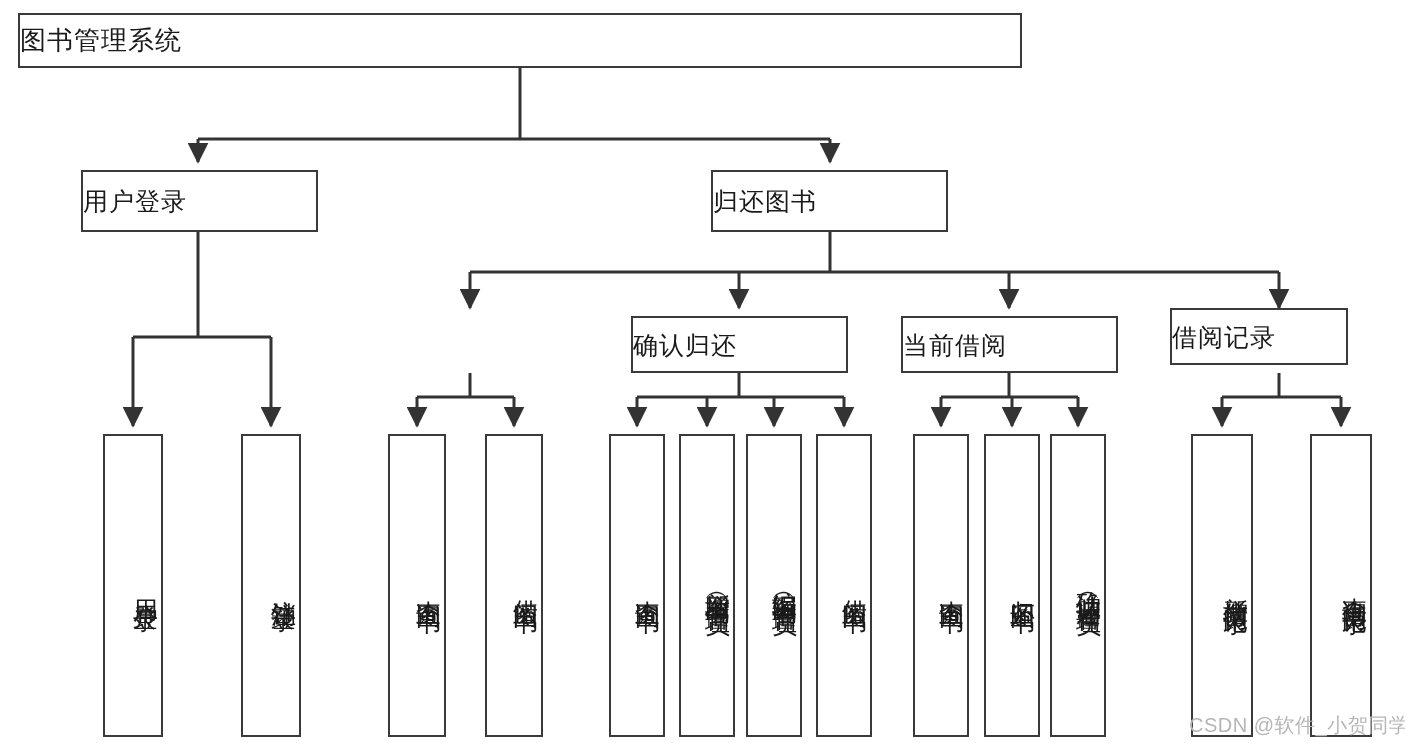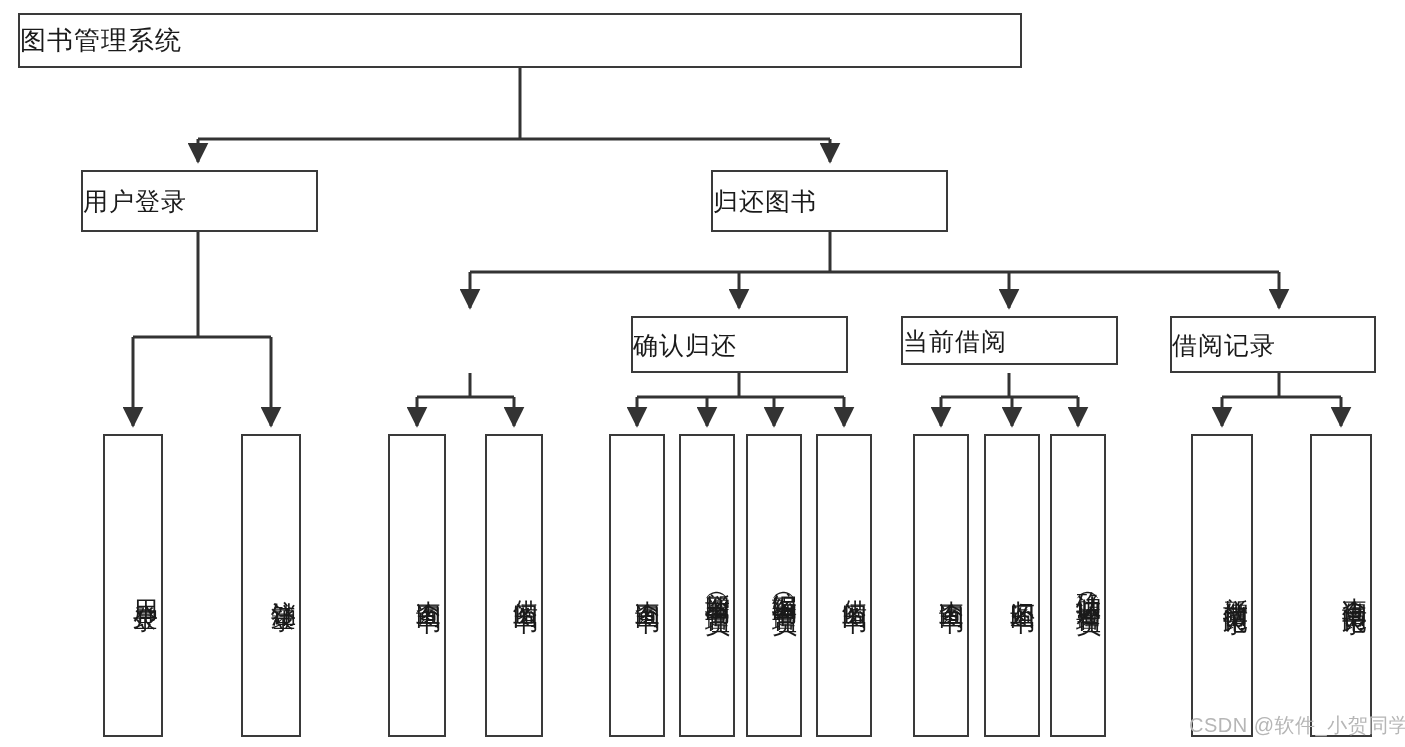--- a/index.html
+++ b/index.html
@@ -132,24 +132,24 @@
   <div class="node horiz" style="left:81px; top:170px; width:237px; height:62px;">
     <span>用户登录</span>
   </div>
   <div class="node horiz" style="left:711px; top:170px; width:237px; height:62px;">
     <span>归还图书</span>
   </div>
 
   <div class="node horiz" style="left:631px; top:316px; width:217px; height:57px;">
     <span>确认归还</span>
   </div>
-  <div class="node horiz" style="left:901px; top:316px; width:217px; height:49px;">
+  <div class="node horiz" style="left:901px; top:316px; width:217px; height:57px;">
     <span>当前借阅</span>
   </div>
-  <div class="node horiz" style="left:1170px; top:316px; width:206px; height:57px;">
+  <div class="node horiz" style="left:1170px; top:308px; width:178px; height:57px;">
     <span>借阅记录</span>
   </div>
 
   <div class="node leaf" style="left:103px; top:434px; width:60px; height:303px;">
     <span class="vtext">用户登录</span>
   </div>
   <div class="node leaf" style="left:241px; top:434px; width:60px; height:303px;">
     <span class="vtext">注销登录</span>
   </div>
 

